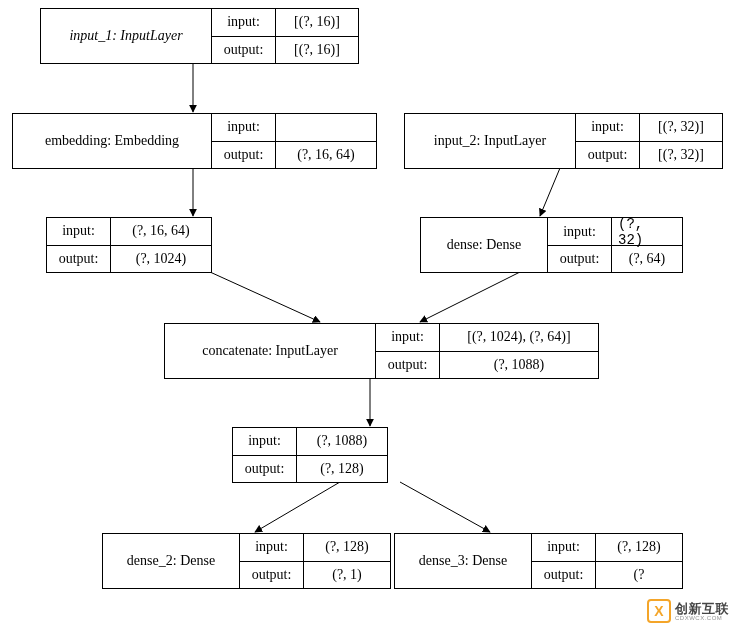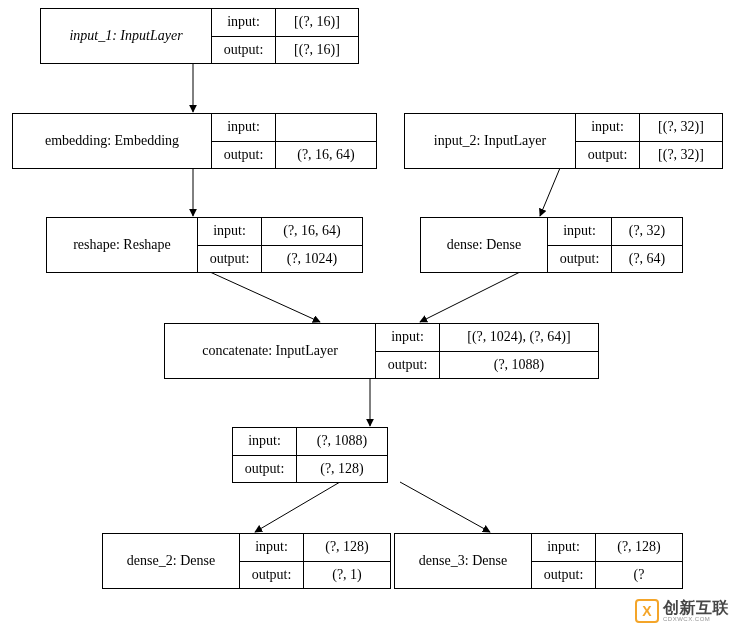--- a/index.html
+++ b/index.html
@@ -83,21 +83,21 @@
     font-weight: bold;
     font-size: 14px;
   }
   .watermark .wtext {
     display: flex;
     flex-direction: column;
     line-height: 1;
   }
   .watermark .wtext .big {
     font-family: Arial, sans-serif;
-    font-size: 16px;
+    font-size: 13px;
     font-weight: bold;
     color: #333;
     letter-spacing: 0.5px;
   }
   .watermark .wtext .small {
     font-family: Arial, sans-serif;
     font-size: 6px;
     letter-spacing: 0.5px;
     color: #888;
   }
@@ -164,39 +164,38 @@
       <div class="io-val" style="width:82px;">[(?, 32)]</div>
     </div>
     <div class="io-row" style="height:27px;">
       <div class="io-label" style="width:64px;">output:</div>
       <div class="io-val" style="width:82px;">[(?, 32)]</div>
     </div>
   </div>
 </div>
 
 <div class="node" style="left:46px; top:217px; height:54px;">
-  <div class="name" style="width:134px;">reshape: Reshape</div>
   <div class="io">
     <div class="io-row" style="height:27px;">
       <div class="io-label" style="width:64px;">input:</div>
       <div class="io-val" style="width:100px;">(?, 16, 64)</div>
     </div>
     <div class="io-row" style="height:27px;">
       <div class="io-label" style="width:64px;">output:</div>
       <div class="io-val" style="width:100px;">(?, 1024)</div>
     </div>
   </div>
 </div>
 
 <div class="node" style="left:420px; top:217px; height:54px;">
   <div class="name" style="width:110px;">dense: Dense</div>
   <div class="io">
     <div class="io-row" style="height:27px;">
       <div class="io-label" style="width:64px;">input:</div>
-      <div class="io-val" style="width:70px;">(?, 32)</div>
+      <div class="io-val" style="width:70px;font-family:Liberation Mono, monospace;">(?, 32)</div>
     </div>
     <div class="io-row" style="height:27px;">
       <div class="io-label" style="width:64px;">output:</div>
       <div class="io-val" style="width:70px;">(?, 64)</div>
     </div>
   </div>
 </div>
 
 <div class="node" style="left:164px; top:323px; height:54px;">
   <div class="name" style="width:194px;">concatenate: InputLayer</div>

